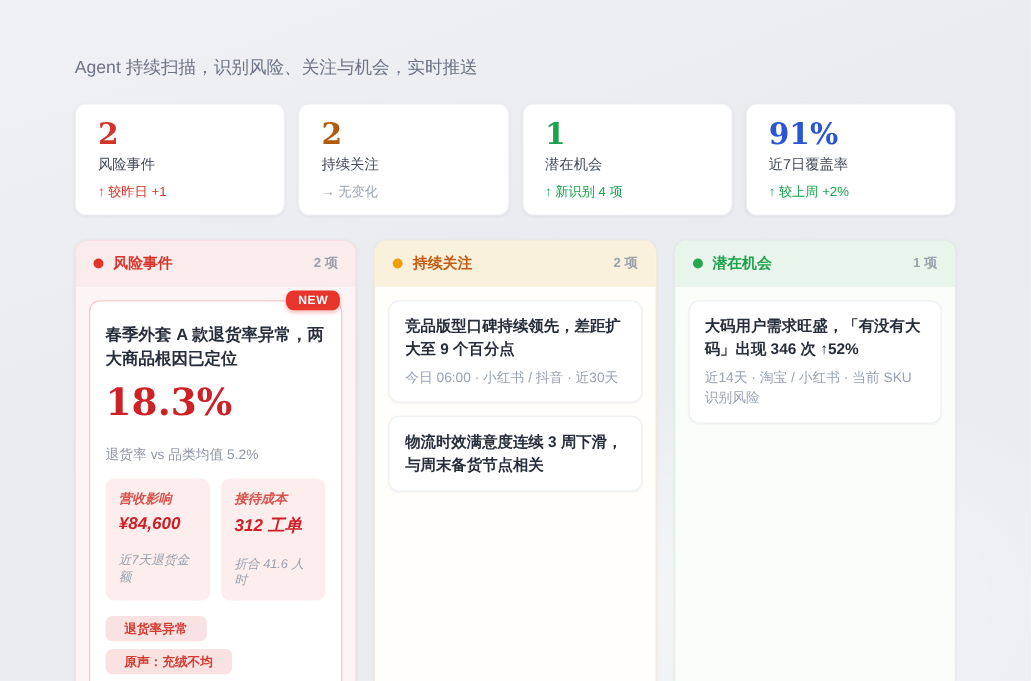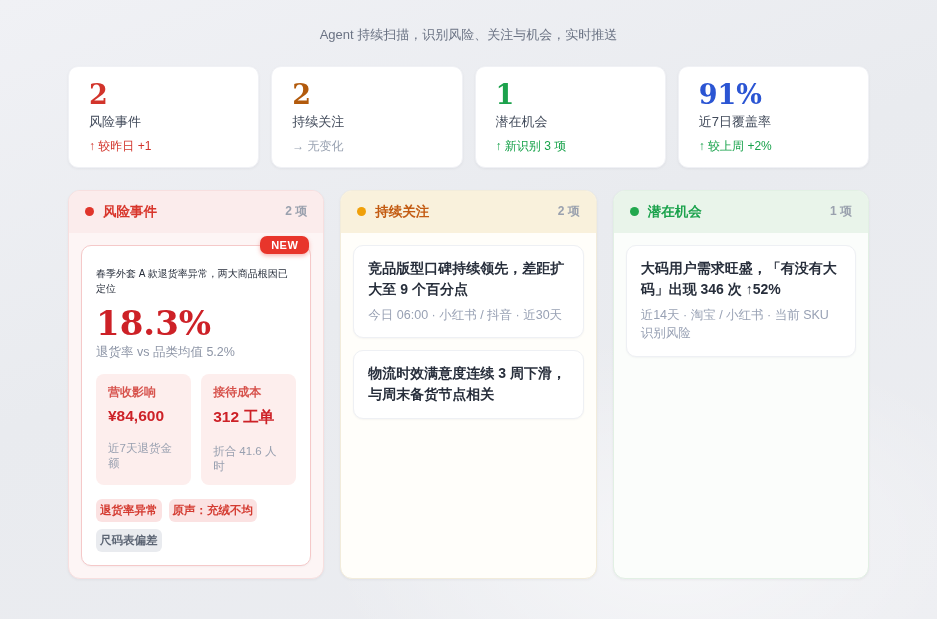--- a/index.html
+++ b/index.html
@@ -11,21 +11,21 @@
       radial-gradient(ellipse 500px 300px at 72% 88%, rgba(255,255,255,.55), rgba(255,255,255,0) 70%),
       linear-gradient(160deg, #f0f1f5 0%, #e9ebef 45%, #ecedf1 100%);
   }
   .page { padding: 26px 68px 0 68px; }
 
   
   .page-title {
     font-family: "DejaVu Serif", "Liberation Serif", serif;
     font-size: 27px; font-weight: 700; color: #14181f; letter-spacing: 1px;
   }
-  .page-subtitle { margin-top: 0; font-size: 13px; color: #6b7384; text-align: center; }
+  .page-subtitle { margin-top: 25px; font-size: 16px; color: #6b7384; }
 
   
   .stats { display: grid; grid-template-columns: repeat(4, 1fr); gap: 12px; margin-top: 22px; }
   .stat {
     background: #ffffff; border: 1px solid #f0f1f5; border-radius: 10px;
     padding: 13px 20px 12px 20px; min-height: 88px;
     box-shadow: 0 1px 3px rgba(16,24,40,.05);
   }
   .stat-value { font-family: "DejaVu Serif", "Liberation Serif", serif; font-size: 27px; font-weight: 700; line-height: 1.1; }
   .stat-label { font-size: 13px; color: #414a5a; margin-top: 3px; }
@@ -62,38 +62,38 @@
   .new-badge {
     position: absolute; top: -10px; right: 1px;
     background: #e8352b; color: #fff; font-size: 11px; font-weight: 700;
     letter-spacing: .5px; padding: 3px 11px; border-radius: 7px;
     box-shadow: 0 2px 4px rgba(232,53,43,.35);
   }
 
   .meta { font-size: 12.5px; color: #98a1b4; line-height: 1.5; }
   .mono { font-family: "DejaVu Sans Mono", "Liberation Mono", monospace; font-size: 11px; color: #8f96a8; letter-spacing: .3px; }
 
-  .card-title { font-size: 10px; font-weight: 400; line-height: 1.5; color: #272e3b; margin-top: 6px; }
+  .card-title { font-size: 15px; font-weight: 700; line-height: 1.5; color: #272e3b; margin-top: 6px; }
   .card-title-sm { font-size: 14px; font-weight: 700; line-height: 1.5; color: #272e3b; }
   .card .meta-row { margin-top: 6px; }
 
   .big-metric {
     font-family: "DejaVu Serif", "Liberation Serif", serif;
     font-size: 34px; font-weight: 700; color: #cd2127; margin-top: 10px; line-height: 1.05;
   }
-  .big-caption { font-size: 12.5px; color: #8d95a6; margin-top: 3px; }
+  .big-caption { font-size: 12.5px; color: #8d95a6; margin-top: 21px; }
 
   .impact-grid { display: grid; grid-template-columns: 1fr 1fr; gap: 10px; margin-top: 13px; }
-  .impact { background: #fdeeed; border-radius: 8px; padding: 10px 12px 11px 12px; }
+  .impact { background: #fdeeed; border-radius: 8px; padding: 10px 12px 11px 12px; font-style: italic; }
   .impact-label { font-size: 12px; font-weight: 700; color: #d7534d; }
   .impact-value { font-size: 15.5px; font-weight: 700; color: #cd2127; margin-top: 6px; }
   .impact-sub { font-size: 11.5px; color: #98a0b0; margin-top: 16px; }
 
   .tags { display: flex; flex-wrap: wrap; gap: 7px; margin-top: 14px; }
-  .tag { font-size: 11.5px; font-weight: 700; padding: 4px 4px; border-radius: 6px; white-space: nowrap; text-align: right; }
+  .tag { font-size: 11.5px; font-weight: 700; padding: 4px 17px; border-radius: 6px; white-space: nowrap; text-align: right; }
   .tag-red  { background: #fbe2e2; color: #d43b31; }
   .tag-gray { background: #e9ebef; color: #5c6574; }
 </style>
 </head>
 <body>
 
 <div class="page">
 
   <header>
     <p class="page-subtitle">Agent 持续扫描，识别风险、关注与机会，实时推送</p>
@@ -106,21 +106,21 @@
       <div class="stat-delta" style="color: rgb(210, 52, 43);">↑ 较昨日 +1</div>
     </div>
     <div class="stat">
       <div class="stat-value" style="color: rgb(178, 90, 12);">2</div>
       <div class="stat-label">持续关注</div>
       <div class="stat-delta" style="color: rgb(154, 163, 178);">→ 无变化</div>
     </div>
     <div class="stat">
       <div class="stat-value" style="color: rgb(28, 162, 76);">1</div>
       <div class="stat-label">潜在机会</div>
-      <div class="stat-delta" style="color: rgb(24, 162, 75);">↑ 新识别 3 项</div>
+      <div class="stat-delta" style="color: rgb(24, 162, 75);">↑ 新识别 4 项</div>
     </div>
     <div class="stat">
       <div class="stat-value" style="color: rgb(43, 85, 211);">91%</div>
       <div class="stat-label">近7日覆盖率</div>
       <div class="stat-delta" style="color: rgb(24, 162, 75);">↑ 较上周 +2%</div>
     </div>
   </section>
 
   <section class="kanban">
 

